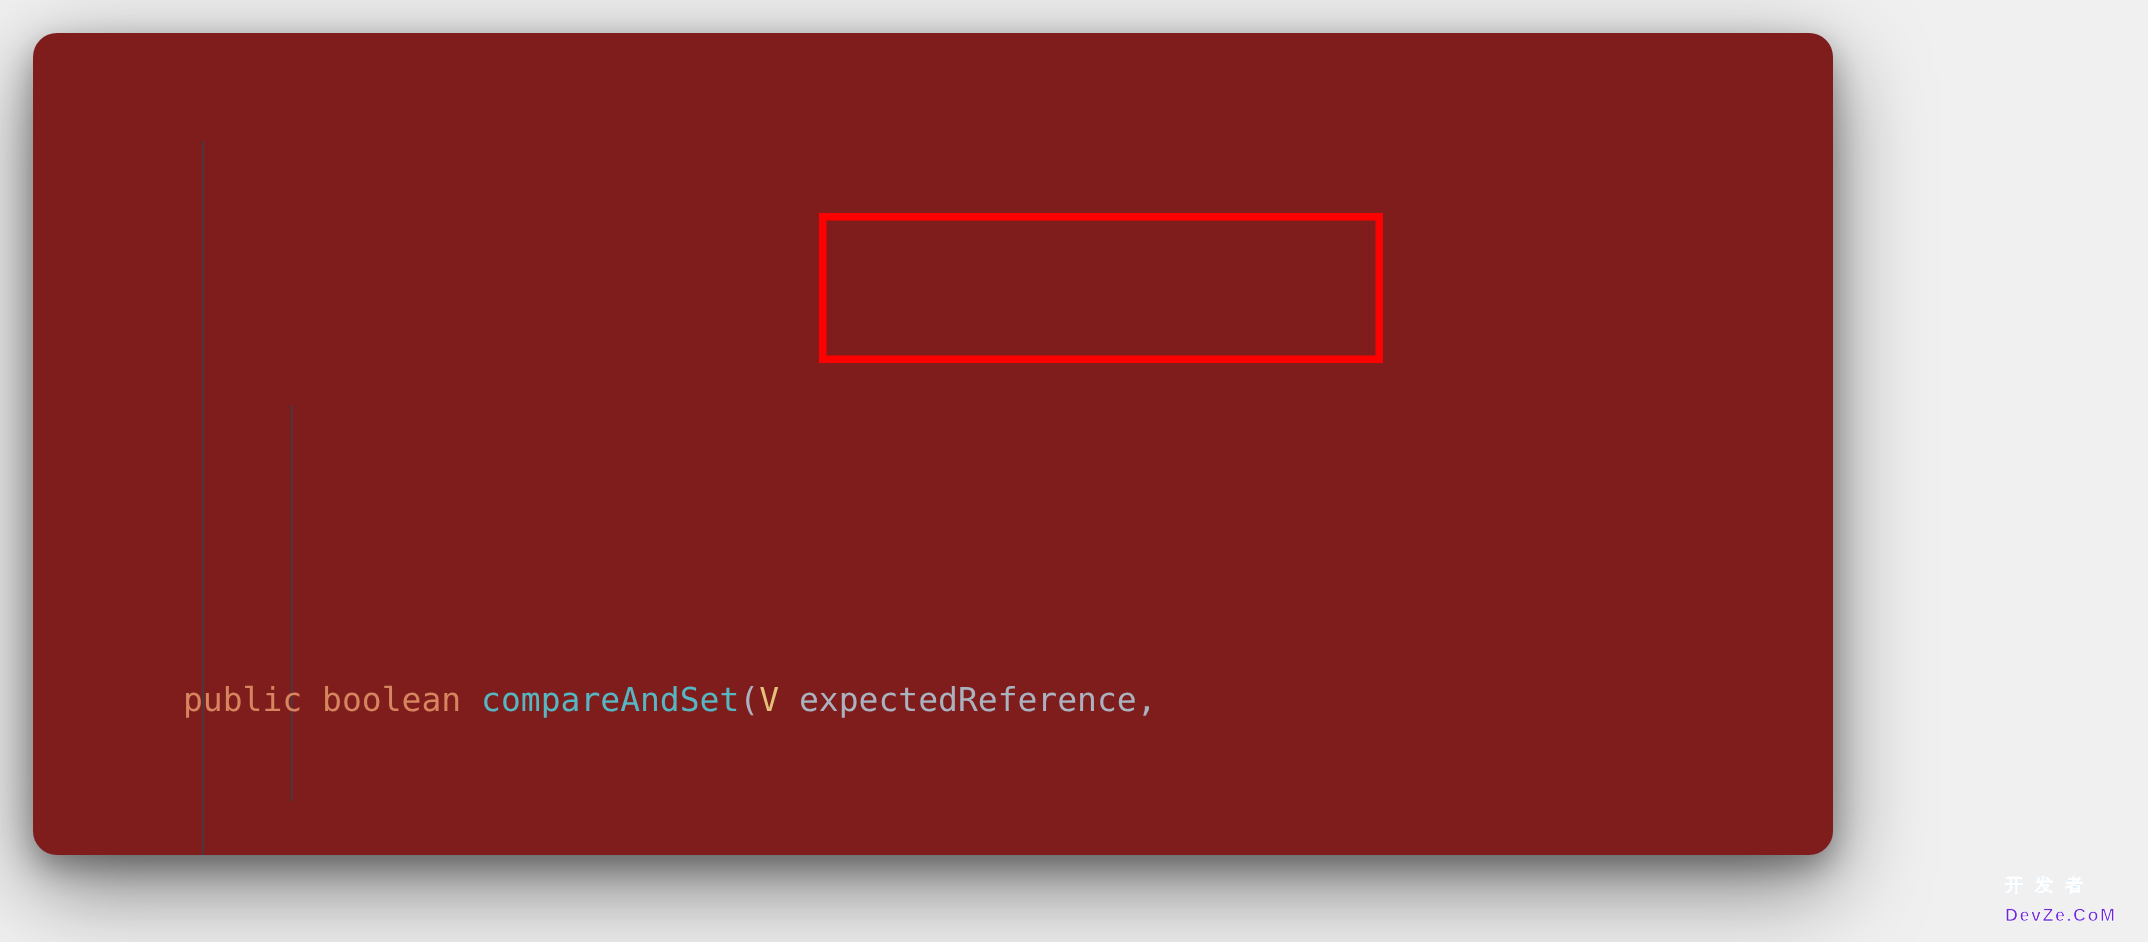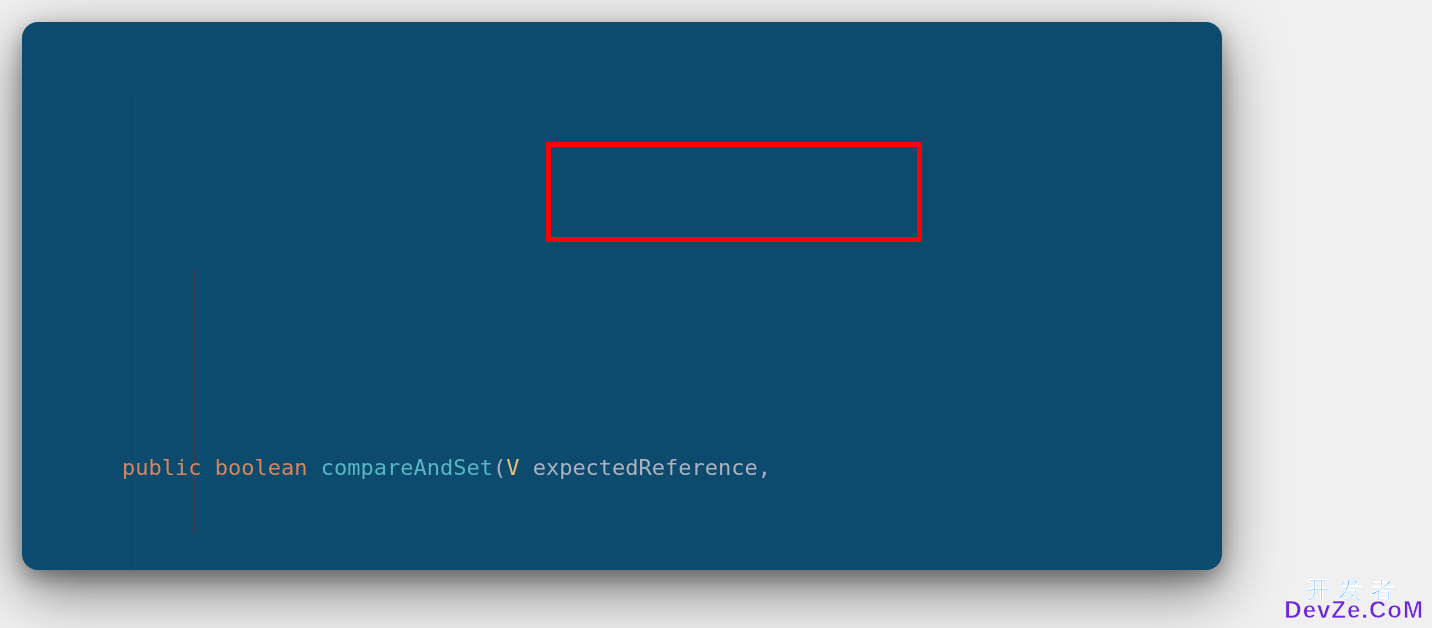--- a/index.html
+++ b/index.html
@@ -13,21 +13,21 @@
       height: 628px;
       position: relative;
       font-family: 'Menlo', 'Monaco', 'Consolas', monospace;
     }
     .code-window {
       position: absolute;
       top: 22px;
       left: 22px;
       width: 1200px;
       height: 548px;
-      background: #0c4a6e;
+      background: #7f1d1d;
       border-radius: 16px;
       box-shadow: 0 20px 60px rgba(0,0,0,0.5), 0 8px 20px rgba(0,0,0,0.3);
       overflow: hidden;
       padding: 28px 0 0 0;
     }
     .code-content {
       position: relative;
       font-size: 22px;
       line-height: 44px;
       white-space: pre;
@@ -63,26 +63,26 @@
     .punct { color: #abb2bf; }
     .red-box {
       position: absolute;
       border: 5px solid #ff0000;
       pointer-events: none;
       z-index: 10;
     }
     .watermark {
       position: absolute;
       bottom: 8px;
-      right: 8px;
+      right: 21px;
       font-family: Arial, sans-serif;
       font-weight: bold;
-      font-size: 24px;
+      font-size: 12px;
       line-height: 20px;
-      text-align: center;
+      text-align: left;
       z-index: 50;
     }
     .watermark .wm-top {
       color: #0084ff;
       letter-spacing: 8px;
       -webkit-text-stroke: 0.5px #fff;
     }
     .watermark .wm-bottom {
       color: #6d28d9;
       letter-spacing: 1px;

